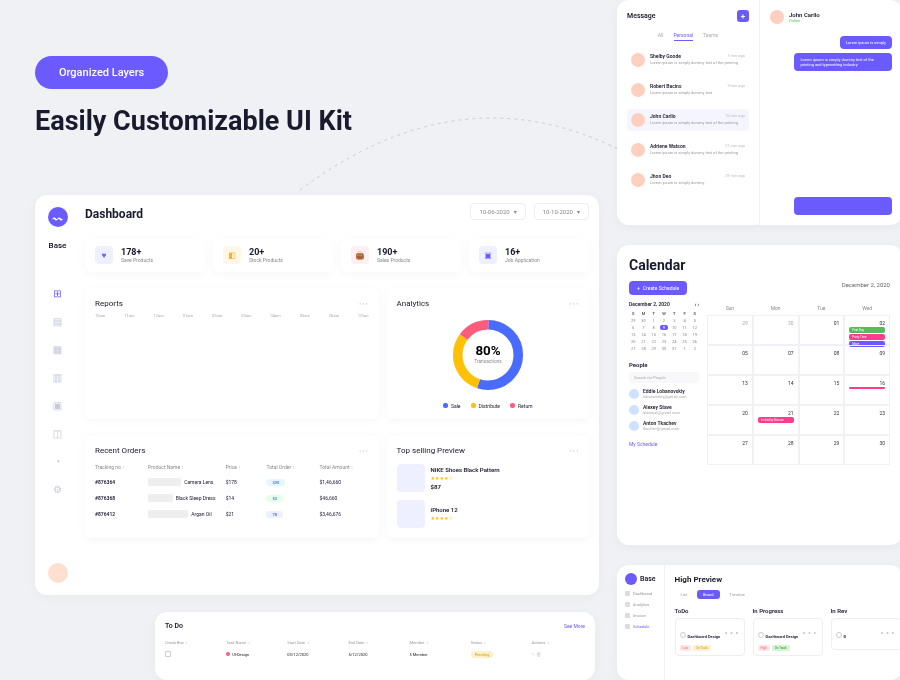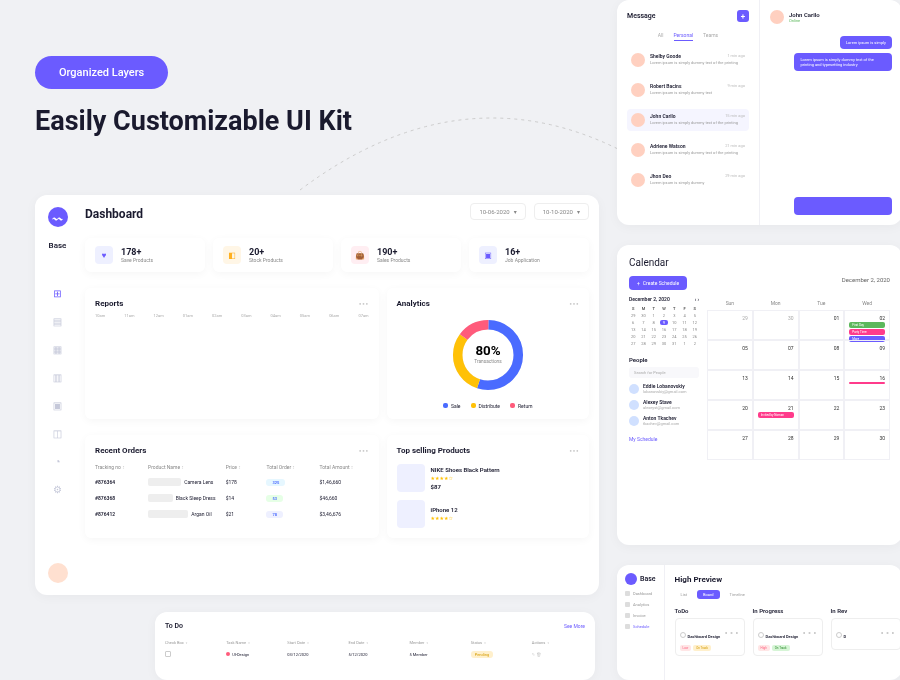--- a/index.html
+++ b/index.html
@@ -19,21 +19,21 @@
 .dash-main{position:absolute;left:50px;top:8px;right:10px}
 .dash-title{font-size:12px;font-weight:700}
 .dash-dates{position:absolute;right:0;top:0;display:flex;gap:8px}
 .date-pick{font-size:6px;color:#888;background:#fff;border:1px solid #eee;padding:4px 8px;border-radius:4px;display:flex;align-items:center;gap:4px}
 .dash-stats{display:flex;gap:8px;margin-top:16px}
 .stat-card{background:#fff;border-radius:6px;box-shadow:0 2px 8px rgba(0,0,0,0.04);padding:8px 10px;display:flex;align-items:center;gap:8px;flex:1}
 .stat-icon{width:18px;height:18px;border-radius:4px;display:flex;align-items:center;justify-content:center;font-size:8px}
 .stat-num{font-size:9px;font-weight:700}
 .stat-lbl{font-size:5px;color:#888}
 .reports-card,.analytics-card,.orders-card,.topsell-card{background:#fff;border-radius:6px;box-shadow:0 2px 8px rgba(0,0,0,0.04);padding:10px;margin-top:8px}
-.card-title{font-size:8px;font-weight:700;display:flex;justify-content:space-between;align-items:center}
+.card-title{font-size:8px;font-weight:400;display:flex;justify-content:space-between;align-items:center}
 .dots{color:#ccc;font-size:10px}
 .reports-row{display:flex;gap:8px;margin-top:8px}
 .reports-card{flex:1.5}
 .analytics-card{flex:1}
 .chart-area{height:120px;position:relative;margin-top:8px}
 .chart-area svg{width:100%;height:100%}
 .tooltip-box{position:absolute;left:50%;top:18px;transform:translateX(-50%);background:#1a1a2e;color:#fff;border-radius:4px;padding:4px 8px;font-size:5px;text-align:center}
 .tooltip-box .t-val{font-size:7px;font-weight:700}
 .x-labels{display:flex;justify-content:space-between;font-size:4px;color:#aaa;margin-top:4px}
 .donut-wrap{display:flex;flex-direction:column;align-items:center;margin-top:6px}
@@ -74,21 +74,21 @@
 .msg-name{font-size:5px;font-weight:600}
 .msg-prev{font-size:4px;color:#999;margin-top:1px;line-height:1.3}
 .msg-time{font-size:4px;color:#bbb}
 .msg-right{flex:1;padding:10px;display:flex;flex-direction:column}
 .chat-hdr{display:flex;gap:5px;align-items:center;margin-bottom:8px}
 .chat-name{font-size:6px;font-weight:600}
 .chat-status{font-size:4px;color:#5cb85c}
 .bubble{background:#6b5bff;color:#fff;padding:4px 6px;border-radius:4px;font-size:4px;margin-top:4px;align-self:flex-end;max-width:80%}
 
 .cal{position:absolute;left:617px;top:245px;width:285px;height:300px;padding:12px}
-.cal-title{font-size:10px;font-weight:400}
+.cal-title{font-size:14px;font-weight:700}
 .cal-create{background:#6b5bff;color:#fff;font-size:5px;padding:4px 8px;border-radius:4px;display:inline-flex;align-items:center;gap:3px;margin-top:8px}
 .cal-body{display:flex;gap:8px;margin-top:6px}
 .cal-mini{flex:0 0 70px}
 .cal-mini-title{font-size:5px;font-weight:600;display:flex;justify-content:space-between}
 .cal-grid{display:grid;grid-template-columns:repeat(7,1fr);gap:2px;font-size:4px;margin-top:4px;text-align:center;color:#888}
 .cal-grid .hd{font-weight:600;color:#555}
 .cal-grid .d.active{background:#6b5bff;color:#fff;border-radius:2px}
 .cal-main{flex:1}
 .cal-month{font-size:6px;text-align:center;color:#666}
 .cal-big{display:grid;grid-template-columns:repeat(4,1fr);font-size:5px}
@@ -274,21 +274,21 @@
               <span>#876412</span>
               <span><span class="p-img"></span>Argan Oil</span>
               <span>$21</span>
               <span><span class="pill" style="background:#eef0ff;color:#4a6bff">78</span></span>
               <span>$3,46,676</span>
             </div>
           </div>
       </div>
       <div class="topsell-card">
         <div class="card-title">
-            <span>Top selling Products</span>
+            <span>Top selling Preview</span>
             <span class="dots">⋯</span>
           </div>
         <div id="topsell-body">
             <div class="prod-item">
               <div class="prod-img"></div>
               <div>
                 <div class="prod-name">NIKE Shoes Black Pattern</div>
                 <div class="stars">★★★★☆</div>
                 <div class="prod-price">$87</div>
               </div>

